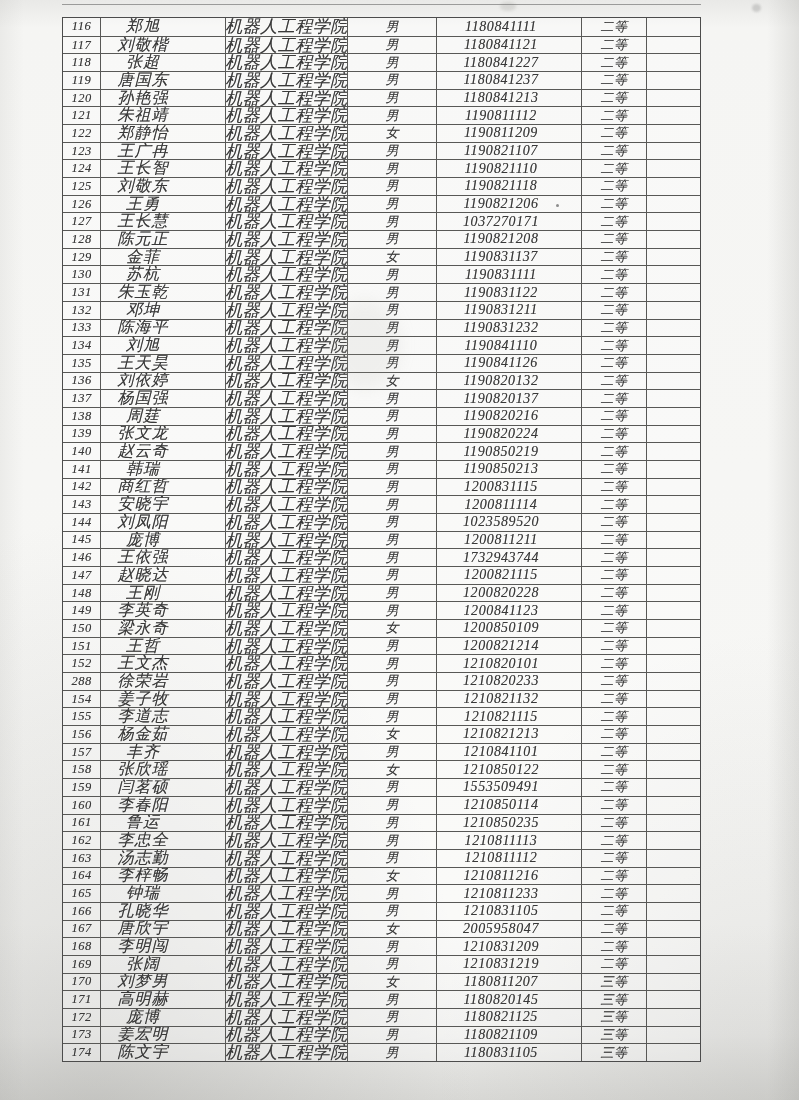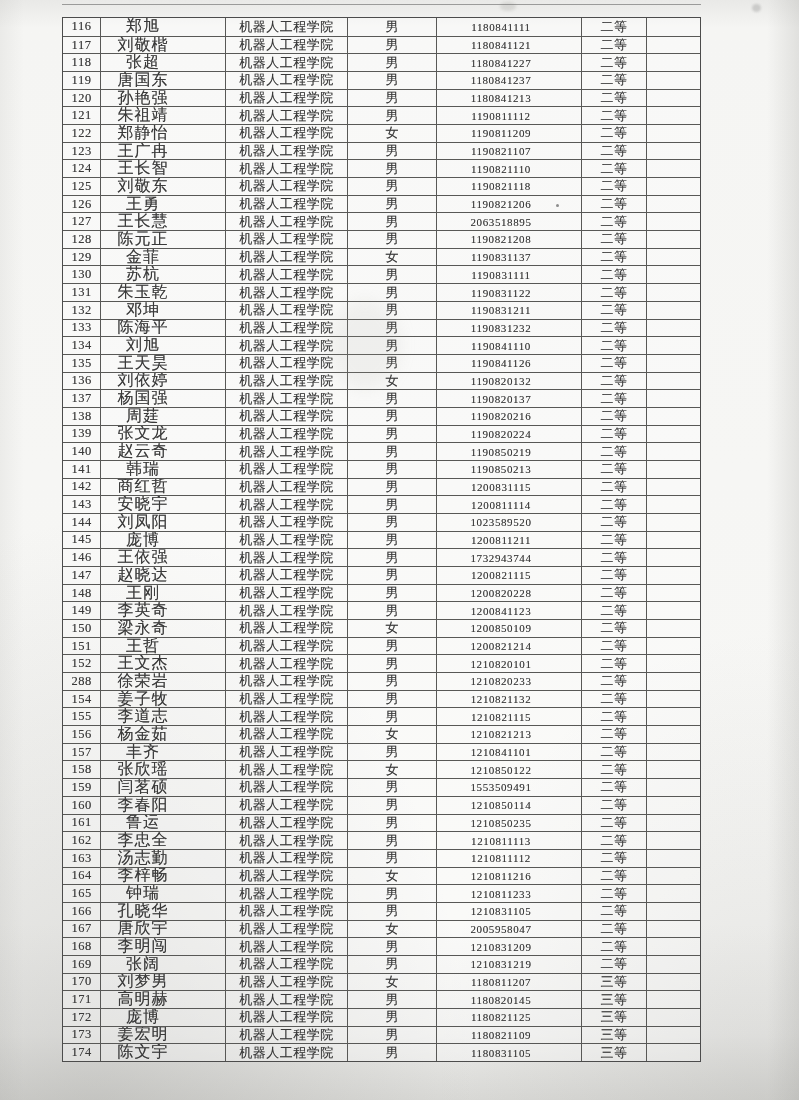--- a/index.html
+++ b/index.html
@@ -33,39 +33,40 @@
     box-sizing: border-box;
     background: rgba(255,255,255,0.35);
   }
 
   .trow {
     display: grid;
     grid-template-columns: 37px 85px 162px 89px 129px 81px 1fr;
     border-top: 1.4px solid #585856;
     box-sizing: border-box;
     min-height: 0;
+    font-style: italic;
   }
   .trow:first-child { border-top: none; }
 
   .cell {
     border-left: 1.4px solid #585856;
     box-sizing: border-box;
     display: flex; align-items: center; justify-content: center;
     color: #3a3a3a;
     overflow: hidden;
     white-space: nowrap;
     text-shadow: 0 0 0.5px rgba(70,70,70,0.55);
   }
   .cell:first-child { border-left: none; }
 
   .c-num  { font-size: 12.5px; letter-spacing: 0.5px; }
   .c-name { font-size: 16px; letter-spacing: 1px; }
-  .c-college { font-size: 13px; letter-spacing: 0.5px; margin-left: 40px; }
+  .c-college { font-size: 17px; letter-spacing: 0.5px; margin-left: 40px; }
   .c-gender  { font-size: 13px; }
-  .c-id   { font-size: 11px; letter-spacing: 0.6px; }
+  .c-id   { font-size: 14px; letter-spacing: 0.6px; }
   .c-award { font-size: 13px; letter-spacing: 0.5px; margin-left: 16px; }
 
   
   .speck-top {
     position: absolute; left: 500px; top: 2px; width: 16px; height: 9px;
     background: rgba(120,120,118,0.18); border-radius: 50%; filter: blur(1.5px);
   }
   .speck-top2 {
     position: absolute; left: 752px; top: 4px; width: 9px; height: 8px;
     background: rgba(120,120,118,0.28); border-radius: 50%; filter: blur(1px);
@@ -183,21 +184,21 @@
         <div class="cell c-gender">男</div>
         <div class="cell c-id">1190821206</div>
         <div class="cell c-award">二等</div>
         <div class="cell c-empty"></div>
       </div>
       <div class="trow">
         <div class="cell c-num">127</div>
         <div class="cell c-name">王长慧</div>
         <div class="cell c-college">机器人工程学院</div>
         <div class="cell c-gender">男</div>
-        <div class="cell c-id">2063518895</div>
+        <div class="cell c-id">1037270171</div>
         <div class="cell c-award">二等</div>
         <div class="cell c-empty"></div>
       </div>
       <div class="trow">
         <div class="cell c-num">128</div>
         <div class="cell c-name">陈元正</div>
         <div class="cell c-college">机器人工程学院</div>
         <div class="cell c-gender">男</div>
         <div class="cell c-id">1190821208</div>
         <div class="cell c-award">二等</div>

